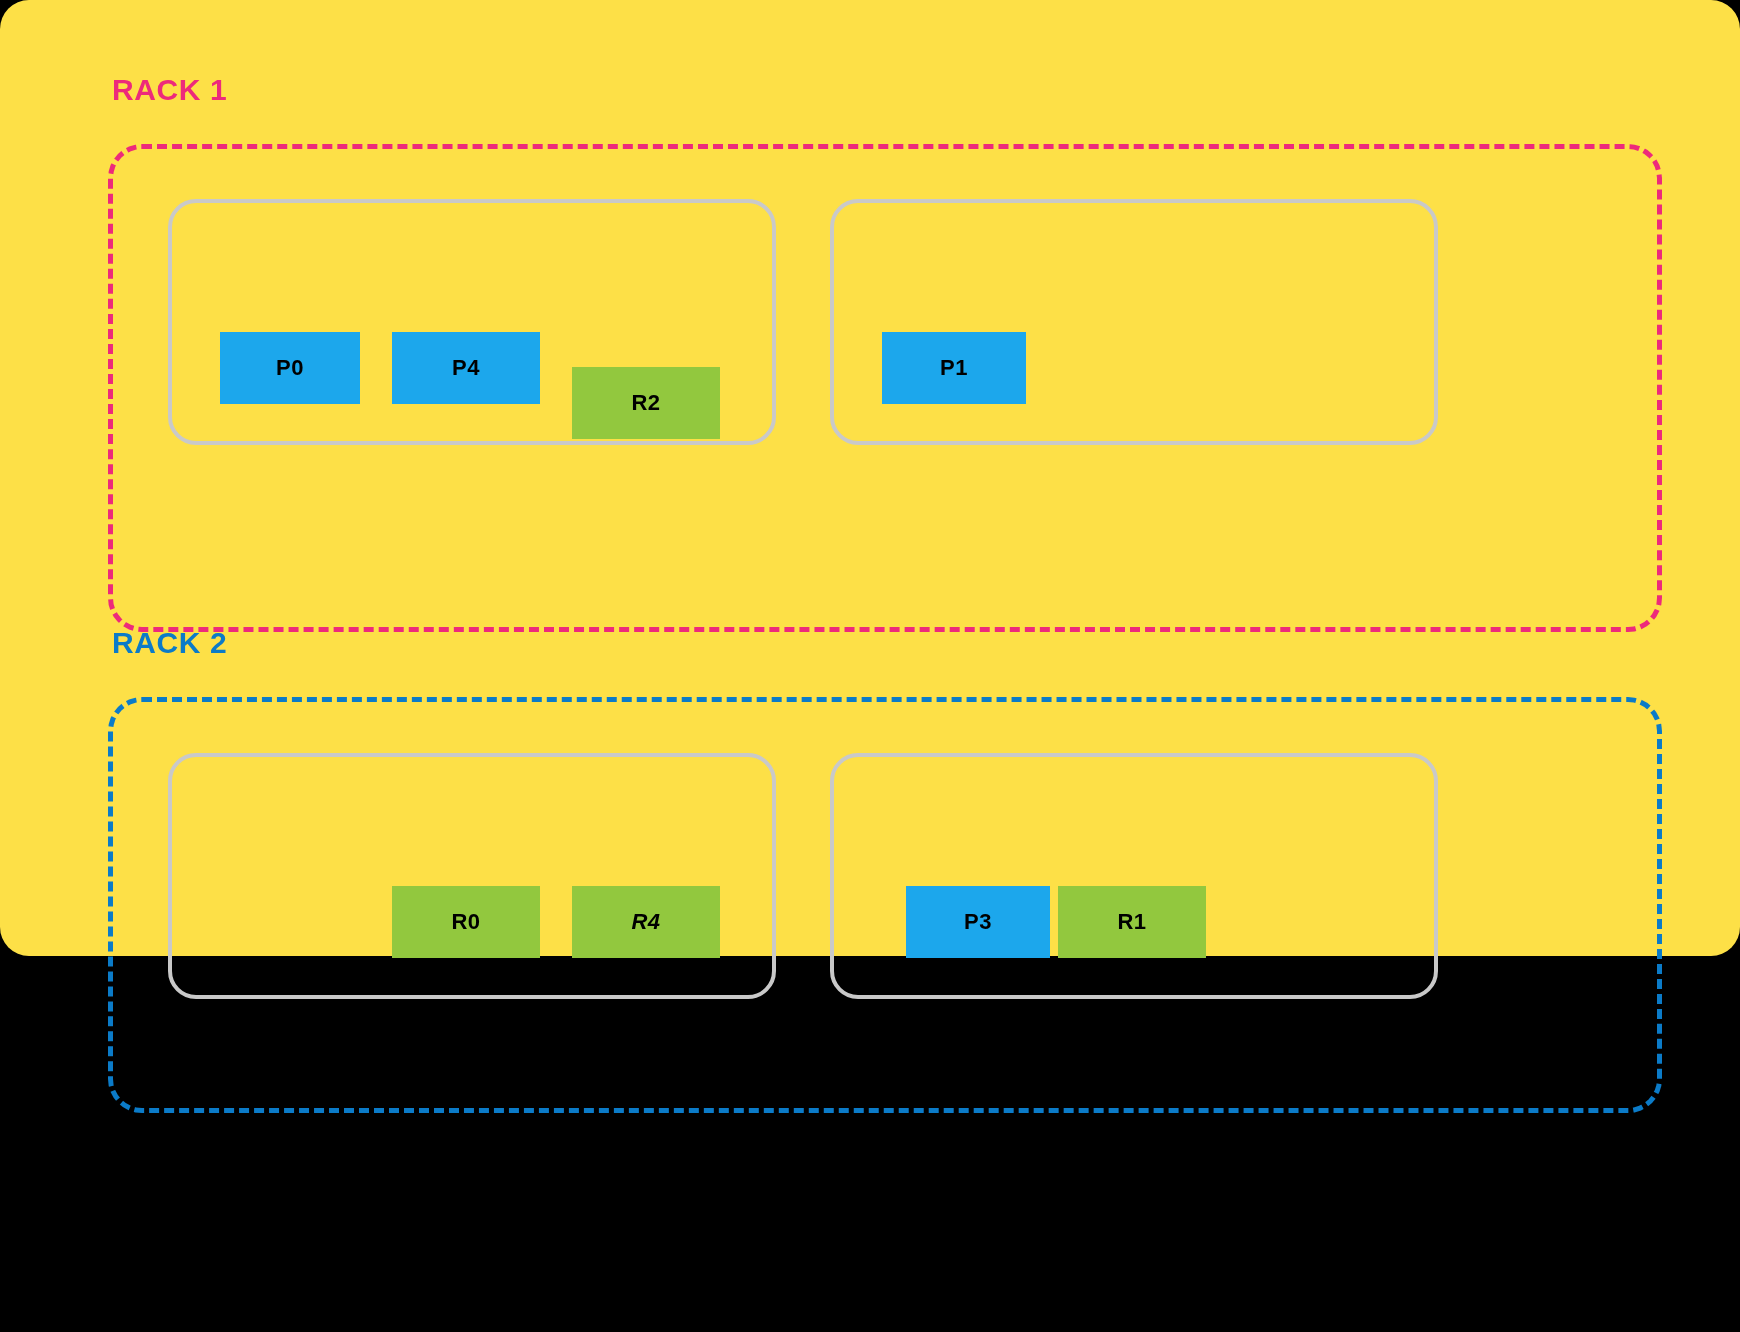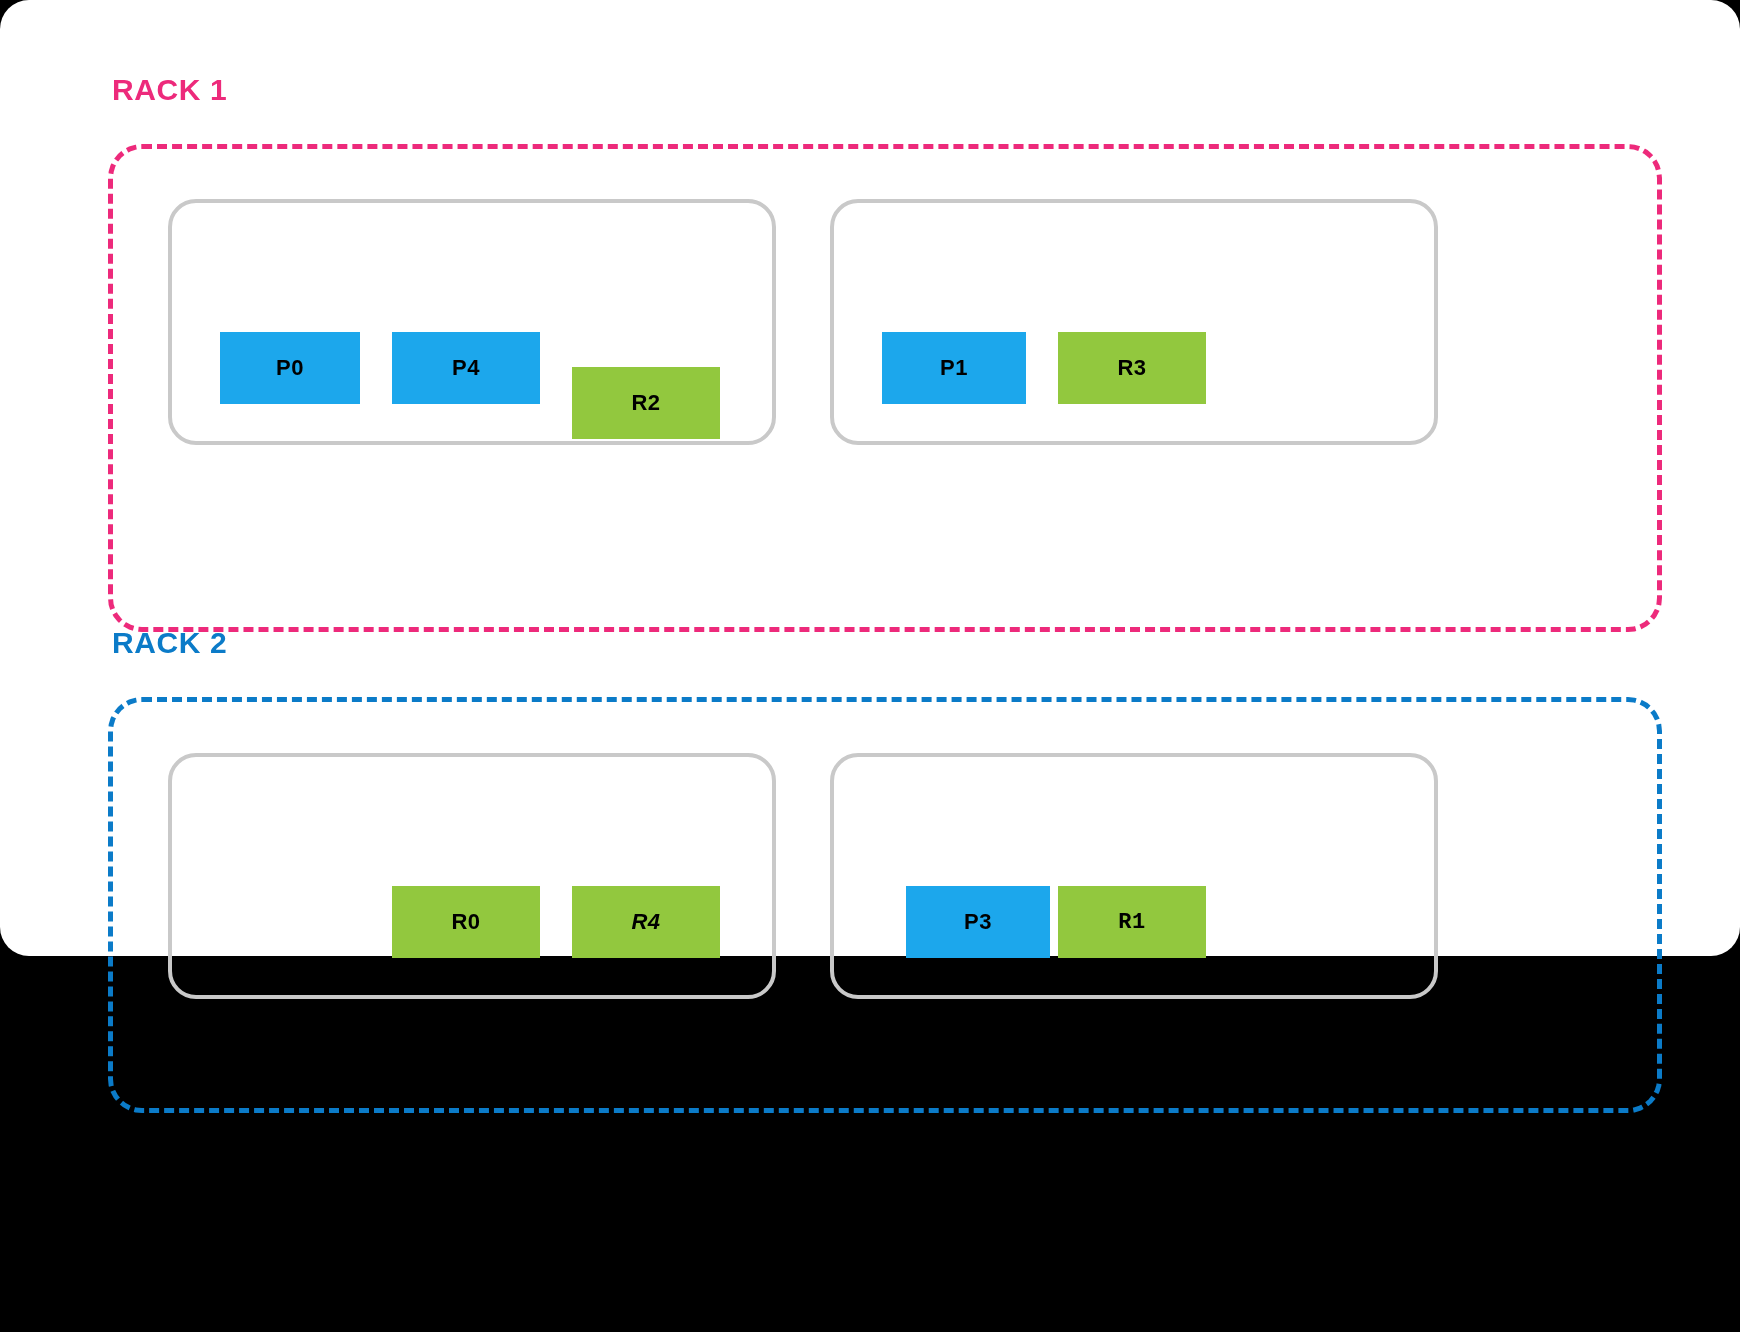--- a/index.html
+++ b/index.html
@@ -14,21 +14,21 @@
     overflow: hidden;
     position: relative;
   }
 
   .canvas {
     position: absolute;
     left: 0;
     top: 0;
     width: 1740px;
     height: 956px;
-    background: #ffffff;
+    background: #fde047;
     border-radius: 29px;
   }
 
   
   .rack-label {
     position: absolute;
     font-size: 30px;
     font-weight: bold;
     letter-spacing: 0.6px;
     line-height: 1;
@@ -81,32 +81,31 @@
   <div class="chip" style="left:220px; top:332px; width:140px; height:72px; background:#1CA7EC;">P0</div>
 
   <div class="chip" style="left:392px; top:332px; width:148px; height:72px; background:#1CA7EC;">P4</div>
 
   <div class="chip" style="left:572px; top:332px; width:148px; height:72px; background:#92C83E;margin-top:35px;">R2</div>
 
   <div class="server-box" style="left:830px; top:199px; width:608px; height:246px;"></div>
 
   <div class="chip" style="left:882px; top:332px; width:144px; height:72px; background:#1CA7EC;">P1</div>
 
-  <div class="chip" style="left:1058px; top:332px; width:148px; height:72px; background:#92C83E;">R3</div>
 
   <div class="rack-label" style="left:112px; top:628px; color:#0B7BC8;">RACK 2</div>
 
   <div class="rack-box" style="left:108px; top:697px; width:1554px; height:416px; border-color:#0B7BC8;"></div>
 
   <div class="server-box" style="left:168px; top:753px; width:608px; height:246px;"></div>
 
 
   <div class="chip" style="left:392px; top:886px; width:148px; height:72px; background:#92C83E;">R0</div>
 
   <div class="chip" style="left:572px; top:886px; width:148px; height:72px; background:#92C83E;font-style:italic;">R4</div>
 
   <div class="server-box" style="left:830px; top:753px; width:608px; height:246px;"></div>
 
   <div class="chip" style="left:882px; top:886px; width:144px; height:72px; background:#1CA7EC;margin-left:24px;">P3</div>
 
-  <div class="chip" style="left:1058px; top:886px; width:148px; height:72px; background:#92C83E;font-family:Liberation Mono, monospace;">R1</div>
+  <div class="chip" style="left:1058px; top:886px; width:148px; height:72px; background:#92C83E;">R1</div>
 
 </div>
 
 </body></html>

